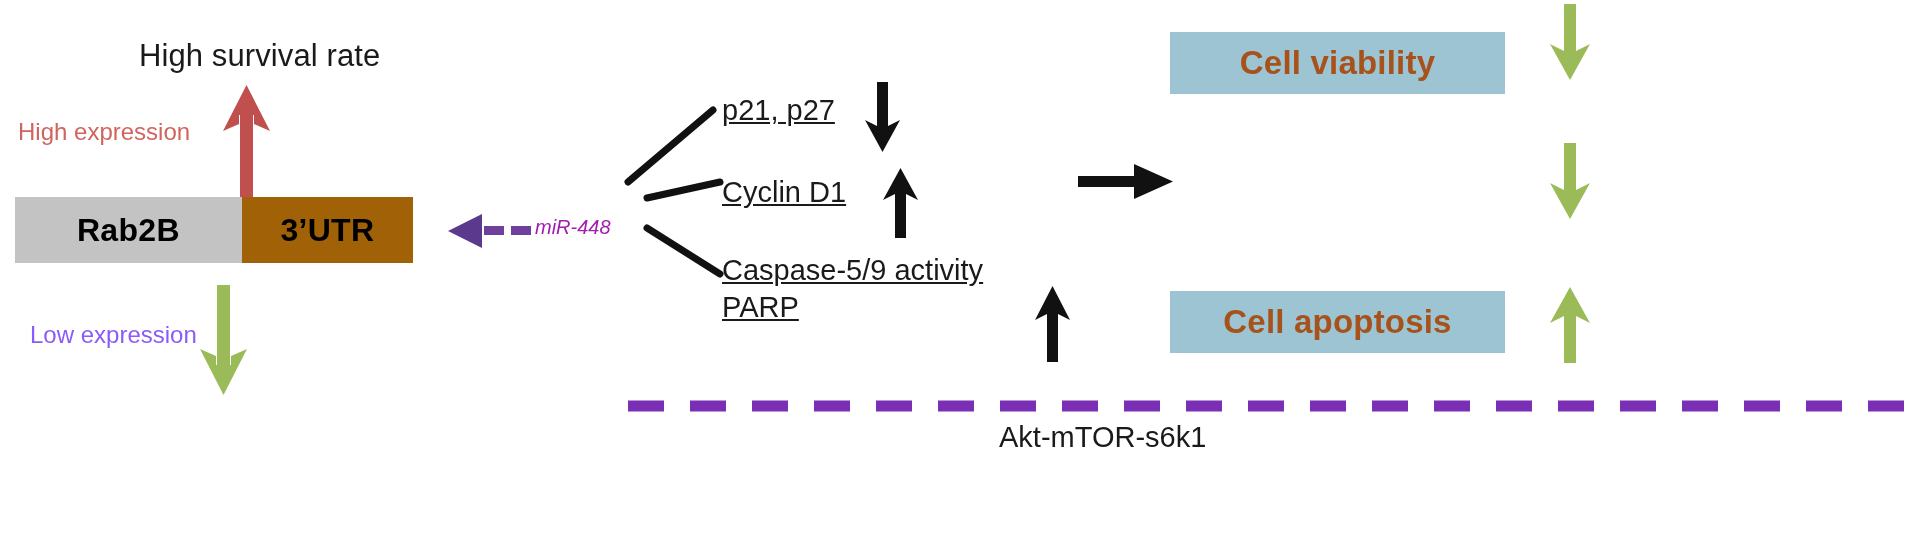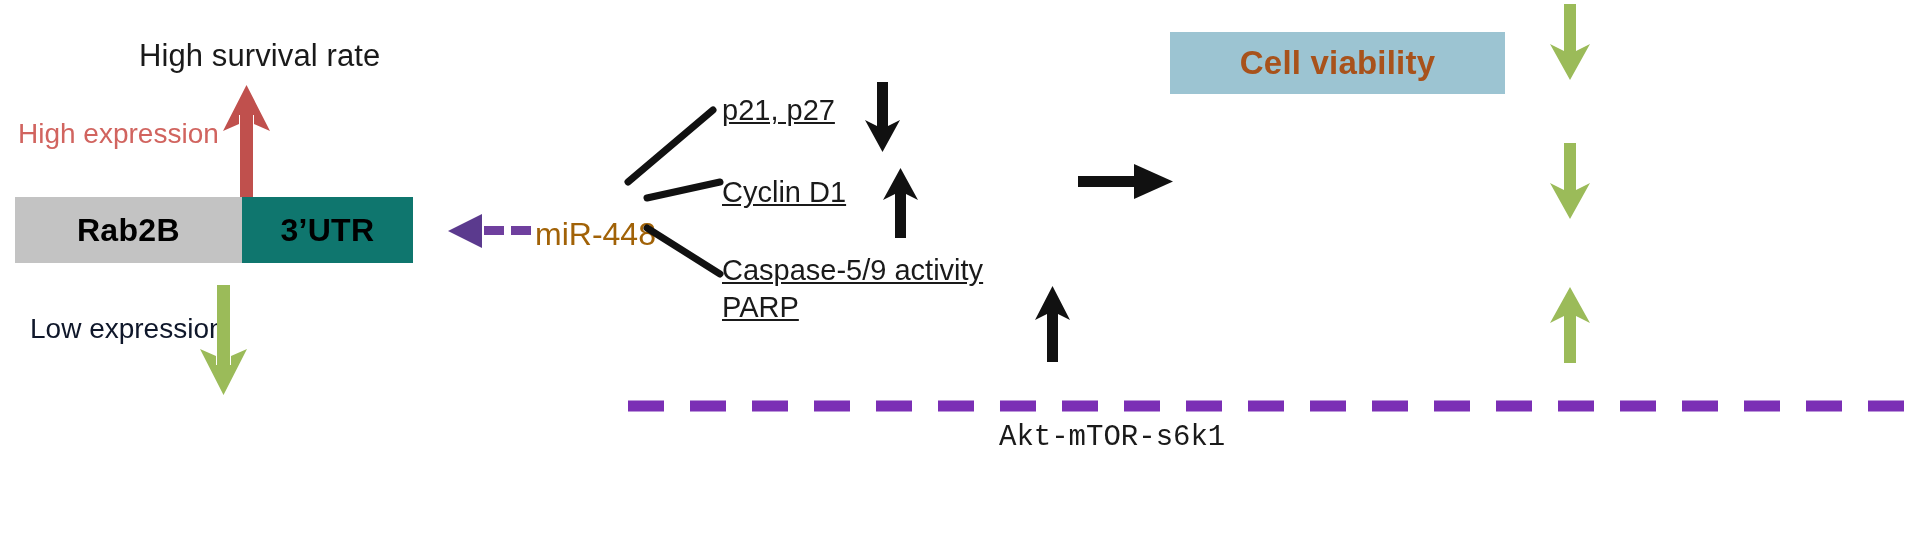--- a/index.html
+++ b/index.html
@@ -16,47 +16,47 @@
   }
 
   
   .txt{
     position:absolute;
     white-space:nowrap;
     color:#1a1a1a;
     font-family:"Liberation Sans", sans-serif;
   }
   .t-surv{font-size:31px;letter-spacing:0.1px;}
-  .t-expr{font-size:28px;}
+  .t-expr{font-size:24px;}
   .t-high-expr{color:#d1645f;}
-  .t-low-expr{color:#0f172a;}
-  .t-mir{font-size:32px;color:#a16207;}
+  .t-low-expr{color:#8b5cf6;margin-top:8px;}
+  .t-mir{font-size:20px;color:#a21caf;font-style:italic;}
   .t-target{font-size:29px;color:#1a1a1a;text-decoration:underline;}
-  .t-akt{font-size:29px;color:#1a1a1a;font-family:Liberation Mono, monospace;}
+  .t-akt{font-size:29px;color:#1a1a1a;}
 
   
   .gene-bar{
     position:absolute;
     display:flex;
     height:66px;
     left:15px;
     top:197px;
     width:398px;
   }
   .gene-seg{
     display:flex;
     align-items:center;
     justify-content:center;
     font-weight:bold;
     font-size:32px;
     color:#000000;
     letter-spacing:0.3px;
   }
   .gene-cds{background:#c3c3c3;width:245px;}
-  .gene-utr{background:#0f766e;width:185px;}
+  .gene-utr{background:#a16207;width:185px;}
 
   
   .out-box{
     position:absolute;
     background:#9cc4d2;
     display:flex;
     align-items:center;
     justify-content:center;
     height:62px;
     width:335px;
@@ -166,20 +166,23 @@
     </g>
   </svg>
 
   <svg class="noclick" style="left:1547px;top:143px;" width="48" height="76">
     <g fill="#9bbb59">
       <rect x="17" y="0" width="12" height="46"></rect>
       <polygon points="23,76 3,40 17,47 17,44 29,44 29,47 43,40"></polygon>
     </g>
   </svg>
 
+  <div class="out-box" style="top:291px;">
+    <span class="out-label">Cell apoptosis</span>
+  </div>
   <svg class="noclick" style="left:1547px;top:287px;" width="48" height="76">
     <g fill="#9bbb59">
       <rect x="17" y="30" width="12" height="46"></rect>
       <polygon points="23,0 43,36 29,29 29,32 17,32 17,29 3,36"></polygon>
     </g>
   </svg>
 
   <svg class="noclick" style="left:628px;top:399px;" width="1285" height="14">
     <line x1="0" y1="7" x2="1285" y2="7" stroke="#7b2fb5" stroke-width="11" stroke-dasharray="36 26"></line>
   </svg>

